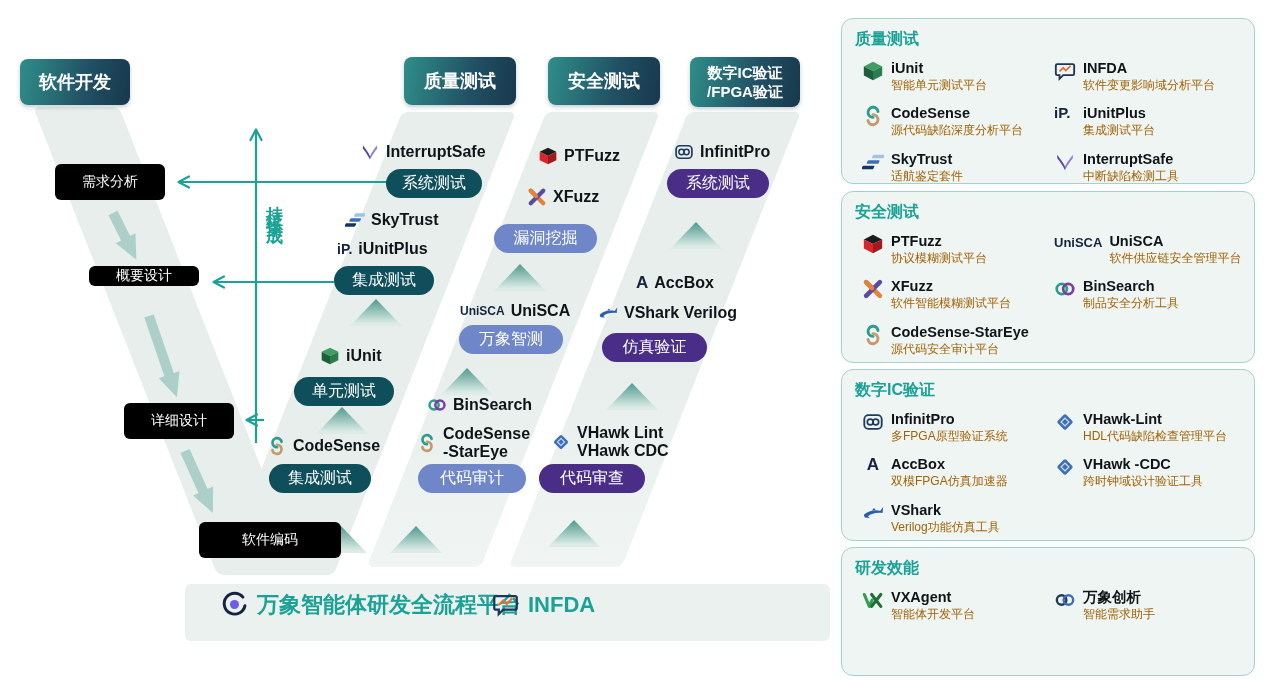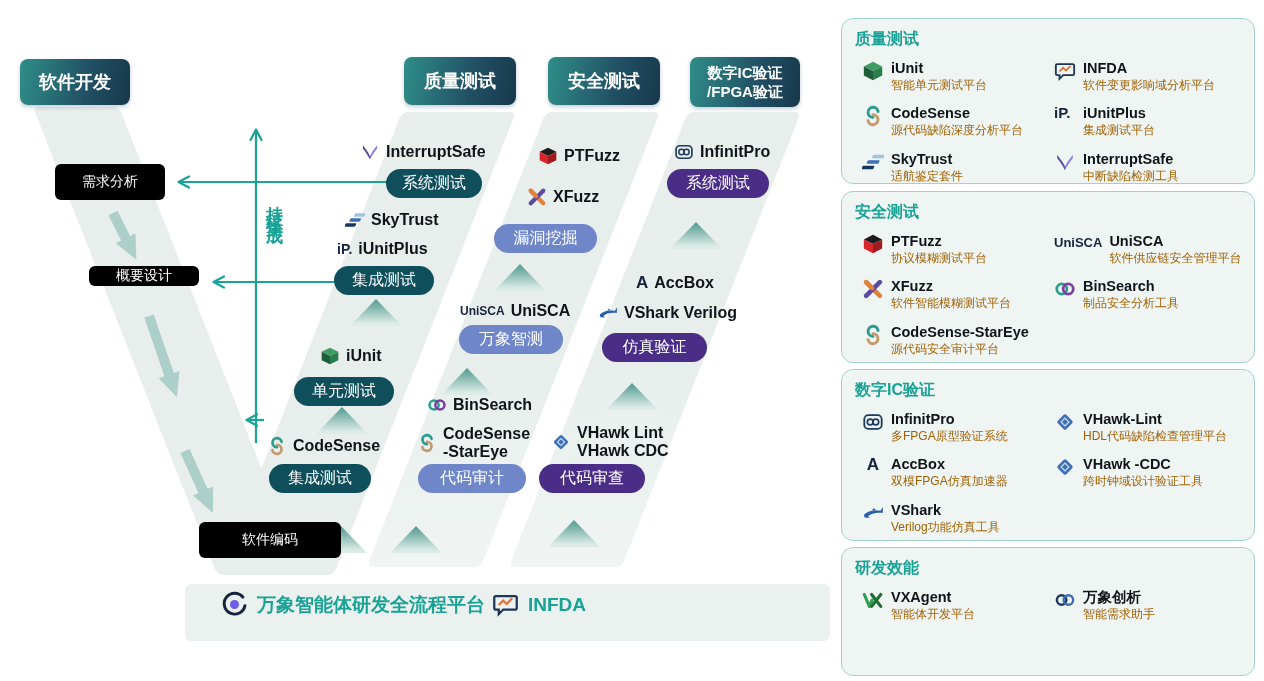--- a/index.html
+++ b/index.html
@@ -35,21 +35,21 @@
   .prow .lines{display:flex;flex-direction:column;line-height:1.15;}
   .icon20{width:20px;height:20px;flex:none;}
   .ticon{font-weight:bold;color:#16233f;flex:none;}
   
   .ci-label{position:absolute;left:263px;top:192px;z-index:3;writing-mode:vertical-rl;
         text-orientation:upright;color:#1aa296;font-size:17px;font-weight:600;letter-spacing:7px;}
   
   .bottom-bar{position:absolute;left:185px;top:584px;width:645px;height:57px;z-index:3;
         background:#eaf1ee;border-radius:6px;}
   .bb-item{position:absolute;top:0;height:41px;display:flex;align-items:center;gap:9px;
-        color:#1aa296;font-size:19px;font-weight:bold;}
+        color:#1aa296;font-size:22px;font-weight:bold;}
   .icon26{width:27px;height:27px;flex:none;}
   
   .card{position:absolute;left:841px;width:414px;box-sizing:border-box;z-index:3;
         background:#eff5f2;border:1px solid #a3d2cb;border-radius:12px;padding:9px 12px 10px 13px;}
   .card h3{margin:1px 0 9px 0;font-size:16px;color:#1aa296;}
   .items{display:grid;grid-template-columns:186px 1fr;column-gap:6px;row-gap:11px;padding-left:7px;}
   .item{display:flex;align-items:flex-start;gap:7px;}
   .icon22{width:22px;height:22px;flex:none;margin-top:1px;}
   .item .txt{display:flex;flex-direction:column;line-height:1.3;}
   .item .nm{font-size:14.5px;font-weight:bold;color:#101418;}
@@ -181,20 +181,21 @@
   <div class="hdr" style="left:548px;top:57px;width:112px;height:48px">
     <span>安全测试</span>
   </div>
   <div class="hdr small" style="left:690px;top:57px;width:110px;height:50px">
     <span>数字IC验证</span>
     <span>/FPGA验证</span>
   </div>
 
   <div class="stage-box" style="left:55px;top:164px;width:110px;height:36px">需求分析</div>
   <div class="stage-box" style="left:89px;top:266px;width:110px;height:20px">概要设计</div>
+  <div class="stage-box" style="left:124px;top:403px;width:110px;height:36px">详细设计</div>
   <div class="stage-box" style="left:199px;top:522px;width:142px;height:36px">软件编码</div>
 
   <div class="prow" style="left:360px;top:142px">
     <svg class="icon20">
         <use href="#s-bird"></use>
       </svg>
     <span>InterruptSafe</span>
   </div>
   <div class="pill dark" style="left:386px;top:169px;width:96px">系统测试</div>
 

